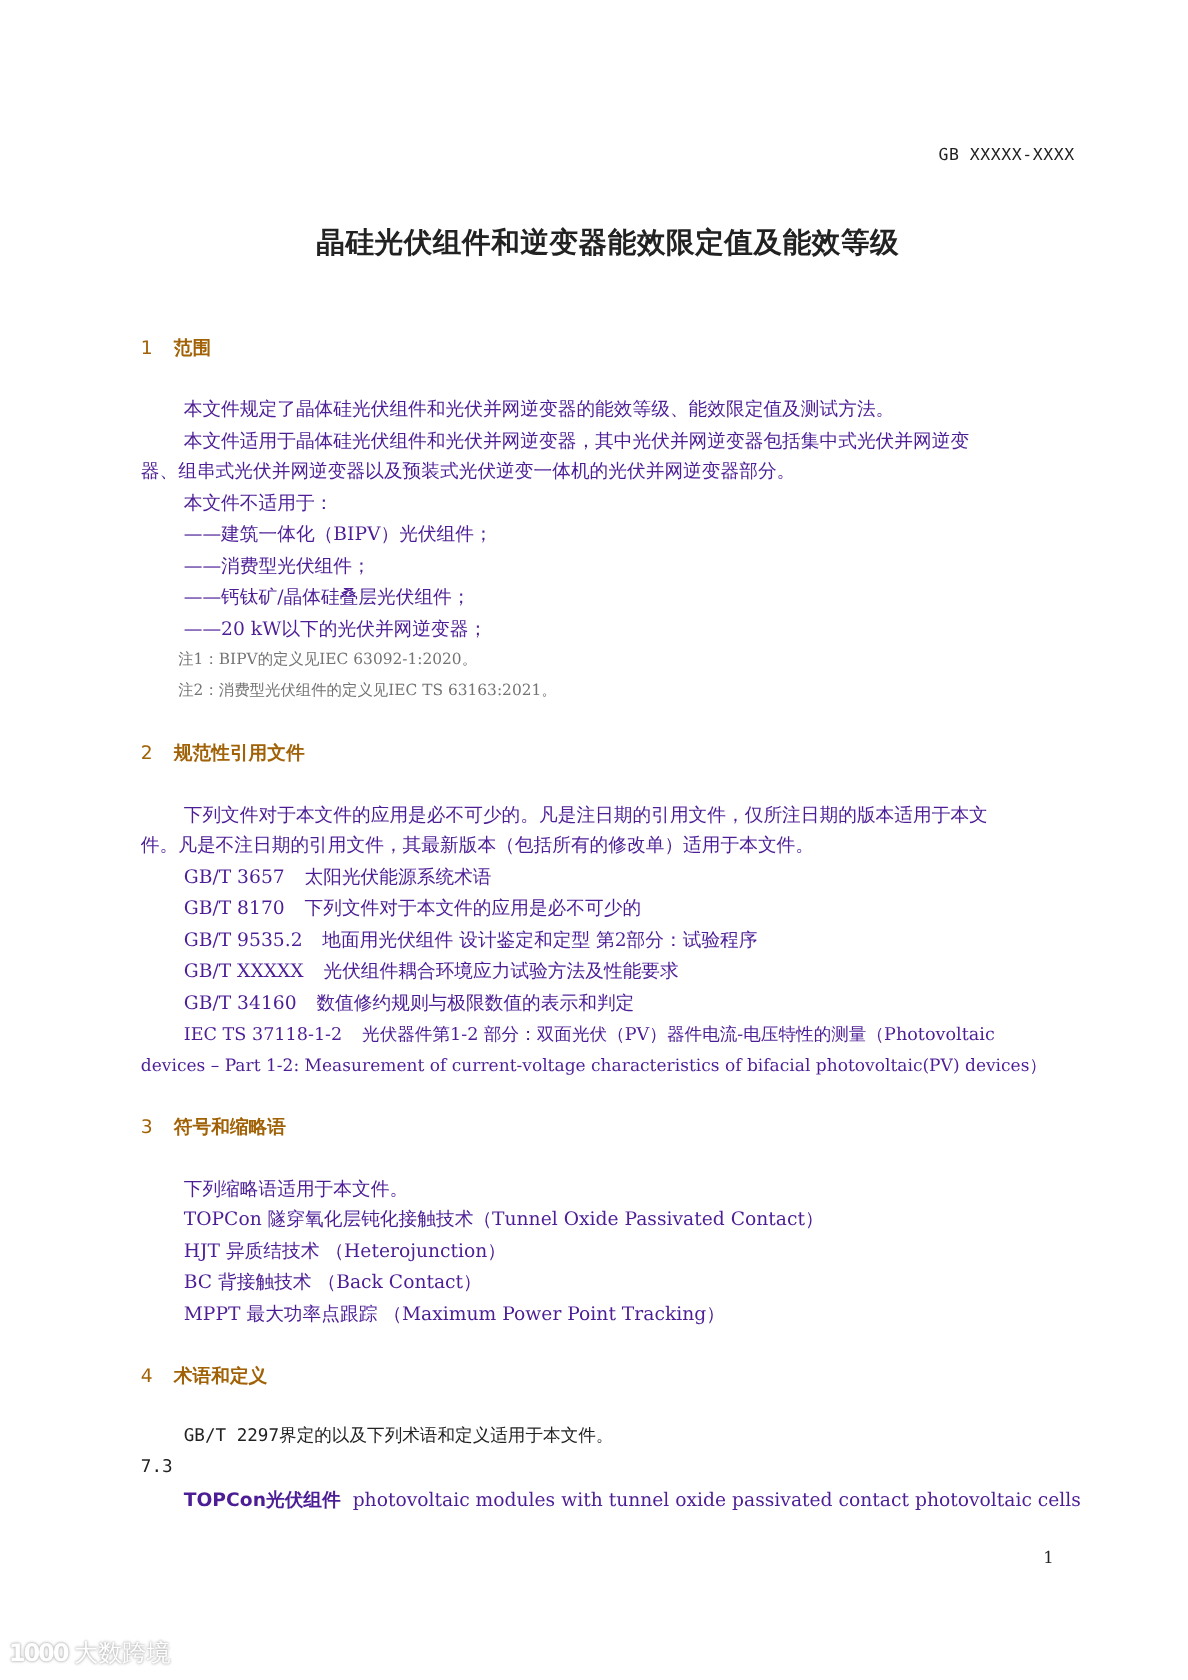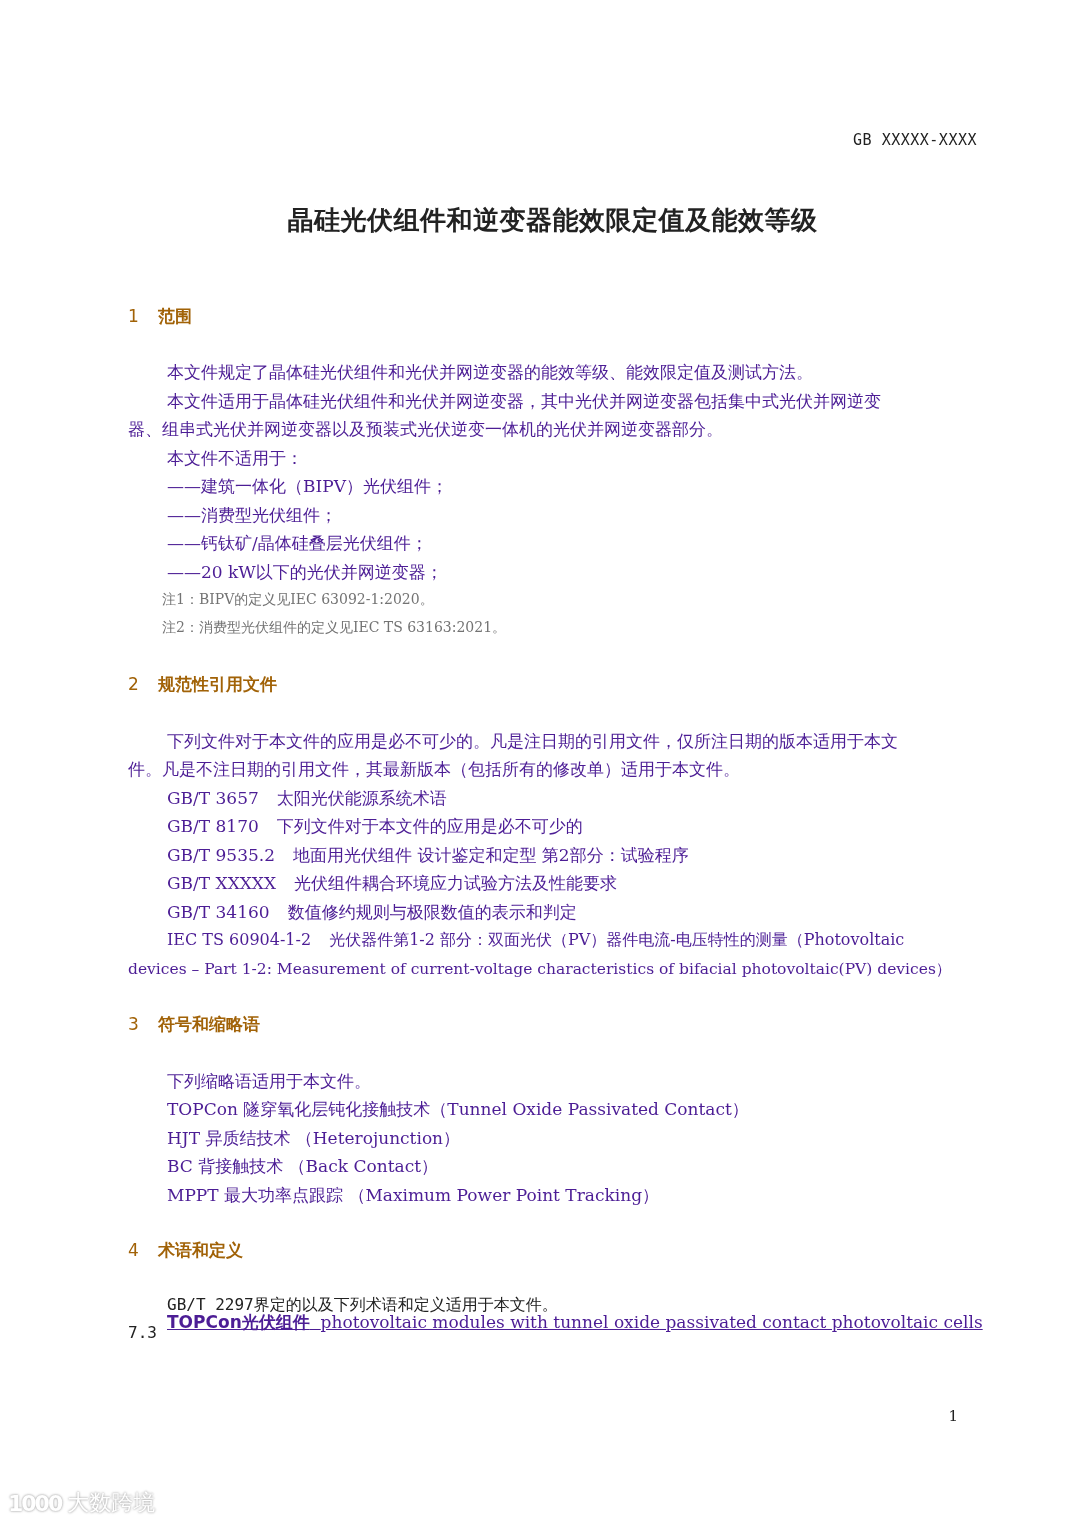--- a/index.html
+++ b/index.html
@@ -84,39 +84,39 @@
 <div class="abs para indent" style="top:841px;">
   <span class="ref-code">GB/T 9535.2</span><span>地面用光伏组件 设计鉴定和定型 第2部分：试验程序</span>
 </div>
 <div class="abs para indent" style="top:869px;">
   <span class="ref-code">GB/T XXXXX</span><span>光伏组件耦合环境应力试验方法及性能要求</span>
 </div>
 <div class="abs para indent" style="top:898px;">
   <span class="ref-code">GB/T 34160</span><span>数值修约规则与极限数值的表示和判定</span>
 </div>
 <div class="abs para indent" style="top:926px; font-size:16px;">
-  <span class="ref-code">IEC TS 60904-1-2</span><span>光伏器件第1-2 部分：双面光伏（PV）器件电流-电压特性的测量（Photovoltaic</span>
+  <span class="ref-code">IEC TS 37118-1-2</span><span>光伏器件第1-2 部分：双面光伏（PV）器件电流-电压特性的测量（Photovoltaic</span>
 </div>
 <div class="abs para flush" style="top:955px; font-size:15.5px;">devices – Part 1-2: Measurement of current-voltage characteristics of bifacial photovoltaic(PV) devices）</div>
 
 <div class="abs sec-head" style="top:1013px;">
   <span class="num">3</span><span>符号和缩略语</span>
 </div>
 <div class="abs para indent" style="top:1067px;">下列缩略语适用于本文件。</div>
 <div class="abs para indent" style="top:1095px;">TOPCon  隧穿氧化层钝化接触技术（Tunnel Oxide Passivated Contact）</div>
 <div class="abs para indent" style="top:1124px;">HJT  异质结技术 （Heterojunction）</div>
 <div class="abs para indent" style="top:1152px;">BC  背接触技术 （Back Contact）</div>
 <div class="abs para indent" style="top:1181px;">MPPT  最大功率点跟踪 （Maximum Power Point Tracking）</div>
 
 <div class="abs sec-head" style="top:1239px;">
   <span class="num">4</span><span>术语和定义</span>
 </div>
 <div class="abs mono-line" style="top:1295px;">GB/T 2297界定的以及下列术语和定义适用于本文件。</div>
 <div class="abs sub-num" style="top:1323px;">7.3</div>
-<div class="abs para indent" style="top:1308px;text-decoration:underline;">
+<div class="abs para indent" style="top:1350px;">
   <span class="term-zh">TOPCon光伏组件</span>&nbsp;&nbsp;<span>photovoltaic modules with tunnel oxide passivated contact photovoltaic cells</span>
 </div>
 
 <div class="abs page-num">1</div>
 
 <div class="abs watermark">
   <span class="wm-logo">1000</span>
   <span>大数跨境</span>
 </div>
 

